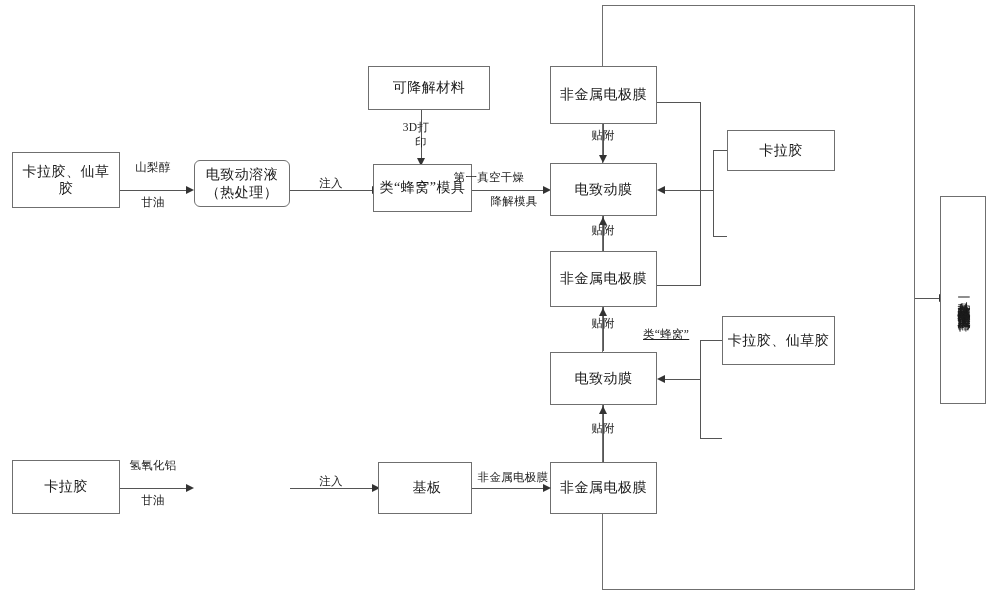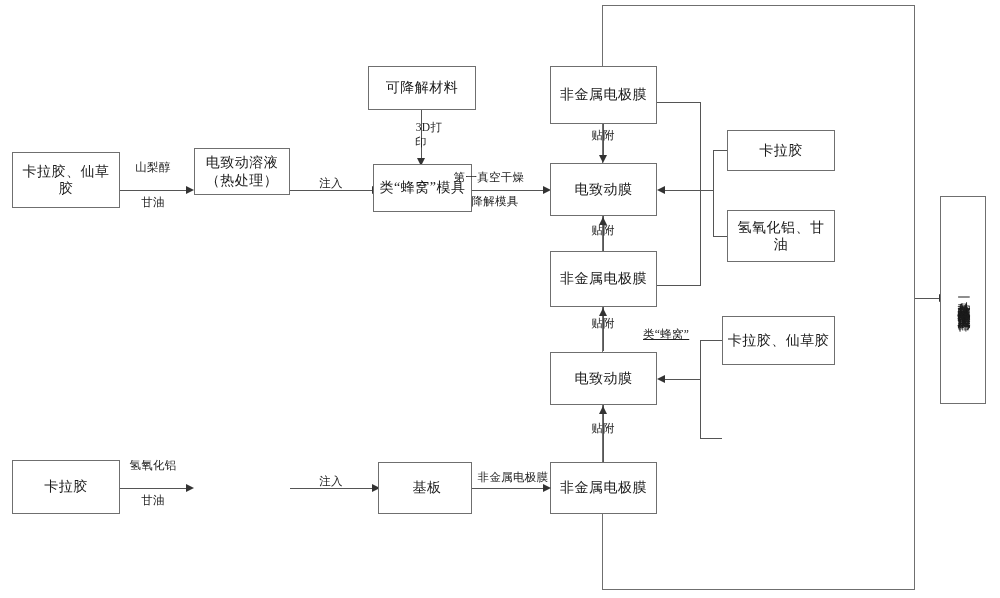--- a/index.html
+++ b/index.html
@@ -91,40 +91,40 @@
 
   <div class="outer-path" style="left:602px;top:5px;width:313px;height:585px;border-left:1px solid #6f6f6f;"></div>
 
   <div class="node" style="left:12px;top:152px;width:108px;height:56px;">卡拉胶、仙草胶</div>
 
   <div class="seg h" style="left:120px;top:190px;width:67px;"></div>
   <div class="arrow right" style="left:186px;top:185.5px;"></div>
   <div class="label center" style="left:153px;top:161px;">山梨醇</div>
   <div class="label center" style="left:153px;top:196px;">甘油</div>
 
-  <div class="node" style="left:194px;top:148px;width:96px;height:47px;white-space:pre-line;">电致动溶液
+  <div class="node" style="left:194px;top:160px;width:96px;height:47px;white-space:pre-line;border-radius:6px;">电致动溶液
 （热处理）</div>
 
   <div class="seg h" style="left:290px;top:190px;width:83px;"></div>
   <div class="arrow right" style="left:372px;top:185.5px;"></div>
   <div class="label center" style="left:331px;top:177px;">注入</div>
 
-  <div class="node" style="left:368px;top:66px;width:108px;height:44px;">可降解材料</div>
+  <div class="node" style="left:368px;top:66px;width:122px;height:44px;">可降解材料</div>
 
   <div class="seg v" style="left:421px;top:110px;width:1px;height:52px;"></div>
   <div class="arrow down" style="left:417px;top:158px;"></div>
-  <div class="label center" style="left:429px;top:121px;text-align:right;">3D打</div>
+  <div class="label center" style="left:416px;top:121px;text-align:right;">3D打</div>
   <div class="label center" style="left:421px;top:136px;">印</div>
 
   <div class="node" style="left:373px;top:164px;width:99px;height:48px;">类“蜂窝”模具</div>
 
   <div class="seg h" style="left:472px;top:190px;width:72px;"></div>
   <div class="arrow right" style="left:543px;top:185.5px;"></div>
   <div class="label center" style="left:489px;top:171px;">第一真空干燥</div>
-  <div class="label center" style="left:495px;top:195px;">降解模具</div>
+  <div class="label center" style="left:514px;top:195px;">降解模具</div>
 
   <div class="node" style="left:550px;top:66px;width:107px;height:58px;">非金属电极膜</div>
 
   <div class="seg v" style="left:603px;top:124px;width:1px;height:34px;"></div>
   <div class="arrow down" style="left:599px;top:155px;"></div>
   <div class="label center" style="left:603px;top:129px;">贴附</div>
 
   <div class="node" style="left:550px;top:163px;width:107px;height:53px;">电致动膜</div>
 
   <div class="seg v" style="left:603px;top:216px;width:1px;height:35px;"></div>
@@ -150,21 +150,20 @@
   <div class="seg h" style="left:657px;top:285px;width:44px;"></div>
   <div class="seg h" style="left:665px;top:190px;width:36px;"></div>
   <div class="arrow left" style="left:657px;top:185.5px;"></div>
 
   <div class="seg h" style="left:713px;top:150px;width:14px;"></div>
   <div class="seg v" style="left:713px;top:150px;width:1px;height:86px;"></div>
   <div class="seg h" style="left:713px;top:236px;width:14px;"></div>
   <div class="seg h" style="left:700px;top:190px;width:14px;"></div>
 
   <div class="node" style="left:727px;top:130px;width:108px;height:41px;">卡拉胶</div>
-  <div class="node" style="left:727px;top:210px;width:108px;height:52px;">氢氧化铝、甘油</div>
 
   <div class="seg h" style="left:665px;top:379px;width:36px;"></div>
   <div class="arrow left" style="left:657px;top:374.5px;"></div>
   <div class="label" style="left:643px;top:328px;text-decoration:underline;">类“蜂窝”</div>
 
   <div class="seg v" style="left:700px;top:340px;width:1px;height:98px;"></div>
   <div class="seg h" style="left:700px;top:340px;width:22px;"></div>
   <div class="seg h" style="left:700px;top:438px;width:22px;"></div>
 
   <div class="node" style="left:722px;top:316px;width:113px;height:49px;">卡拉胶、仙草胶</div>

